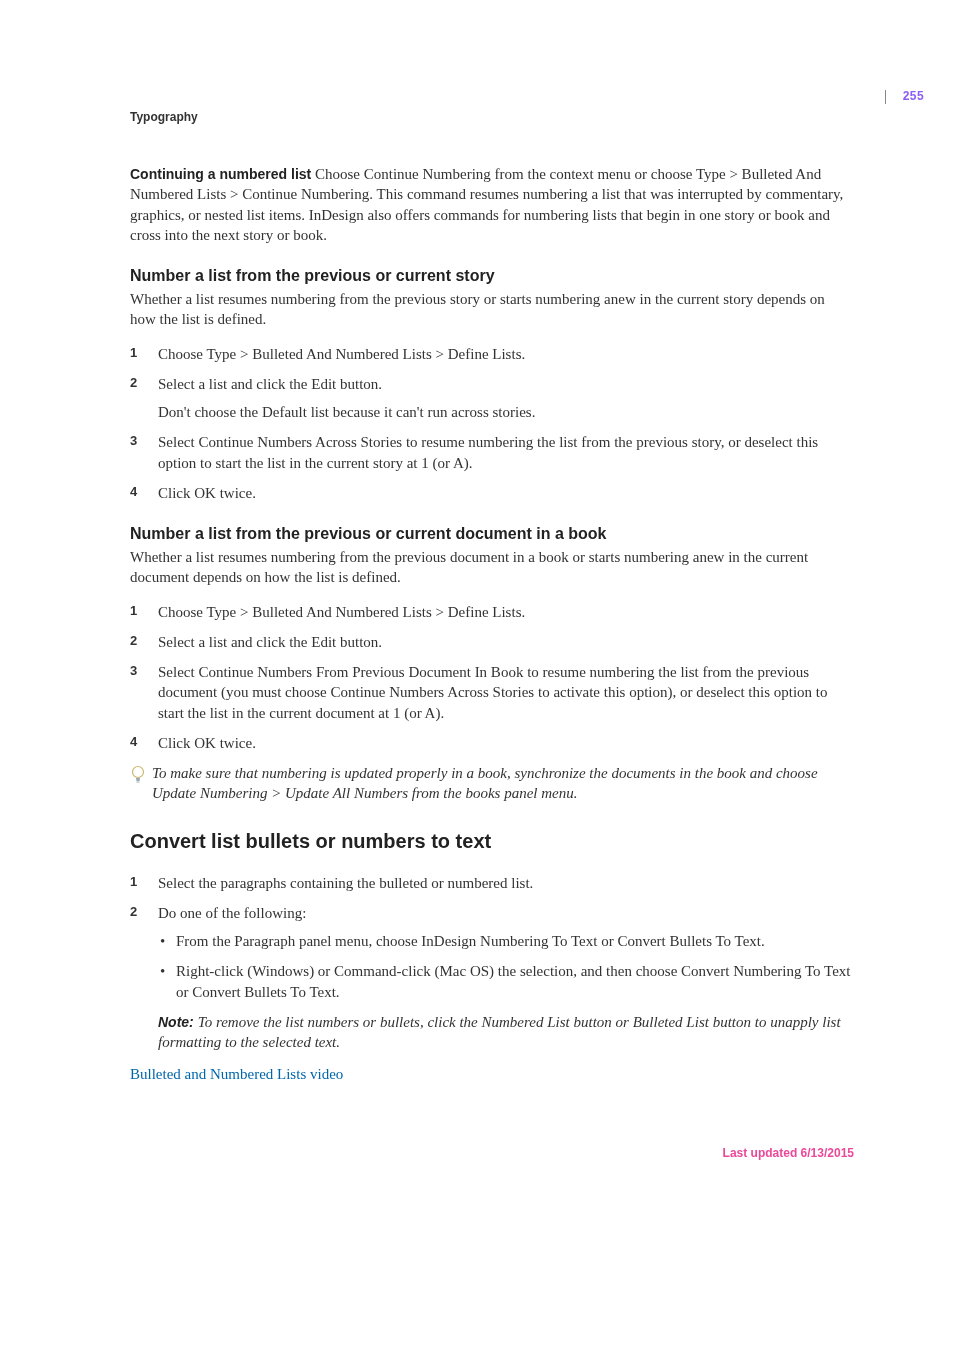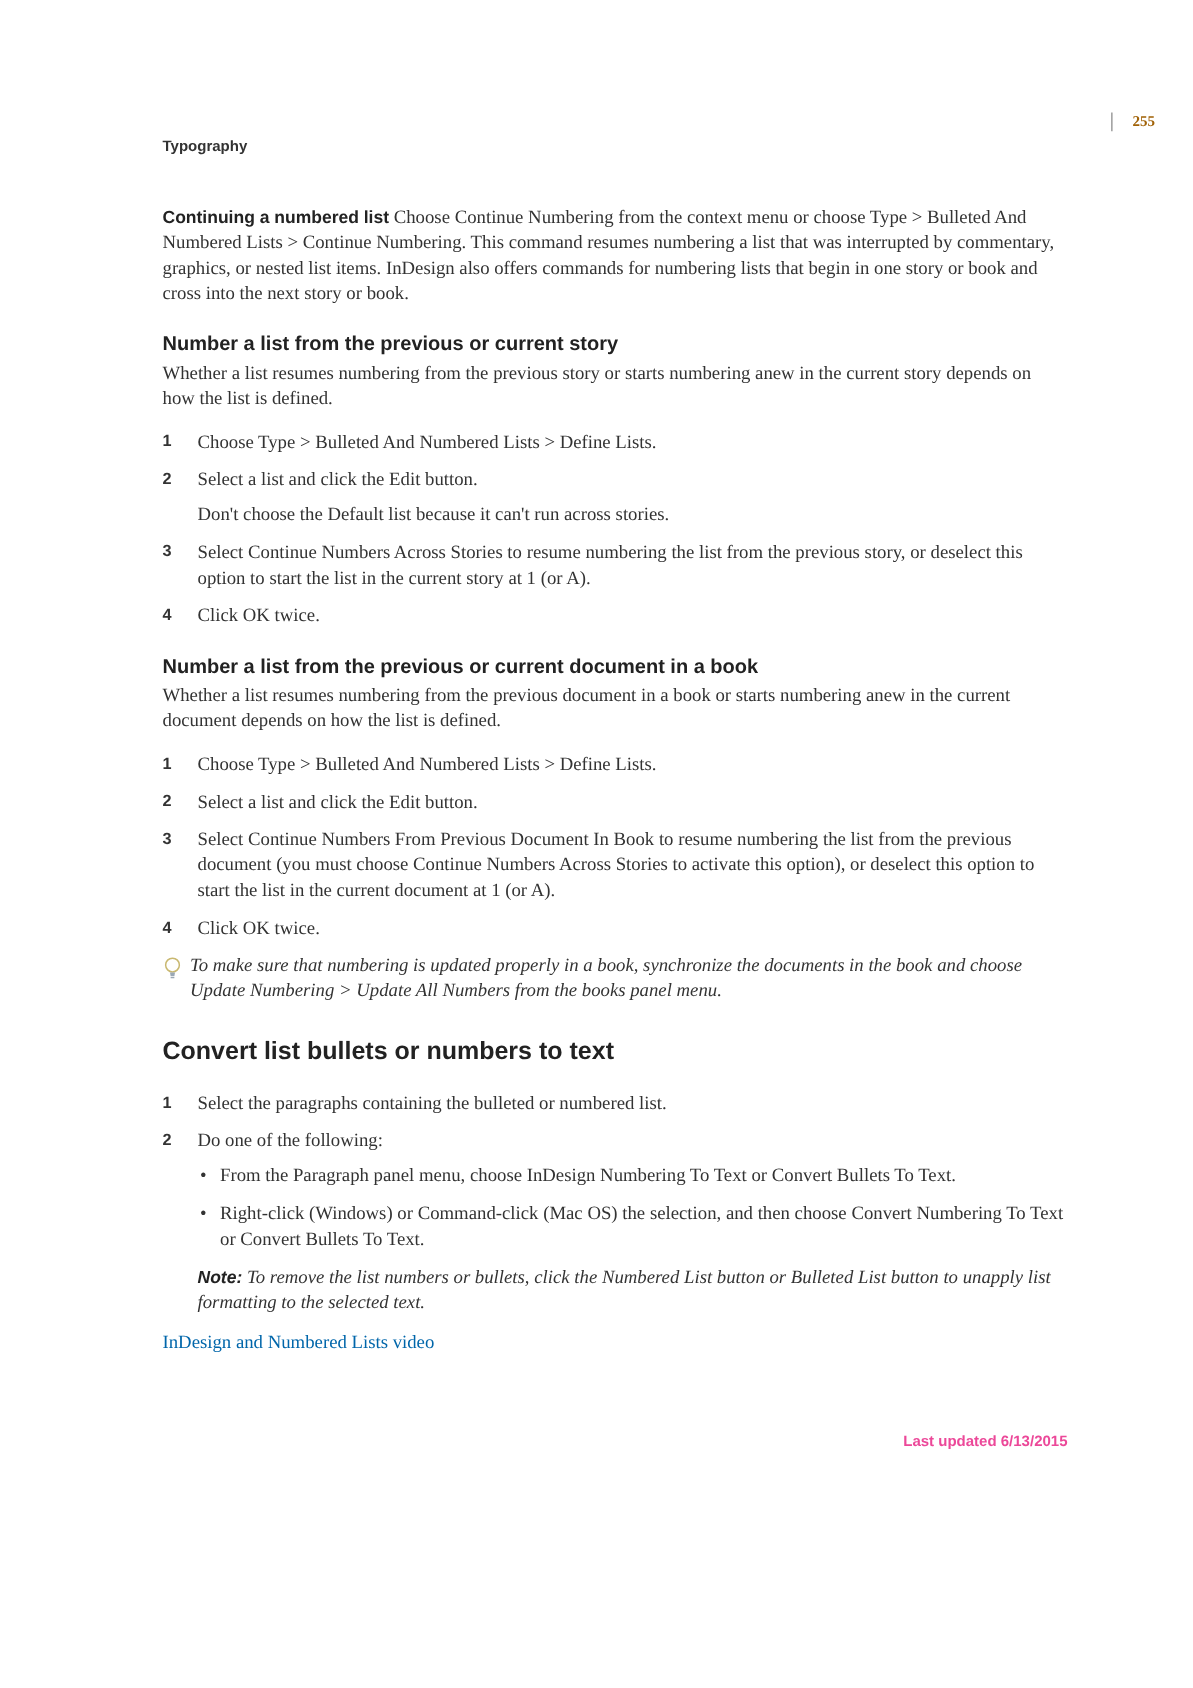--- a/index.html
+++ b/index.html
@@ -13,24 +13,24 @@
   .page {
     padding: 110px 100px 60px 130px;
     position: relative;
   }
   .page-num {
     position: absolute;
     top: 90px;
     right: 30px;
     border-left: 1px solid #888;
     padding-left: 16px;
-    font-family: Liberation Serif, serif;
+    font-family: Liberation Mono, monospace;
     font-weight: bold;
     font-size: 12px;
-    color: #a16207;
+    color: #8b5cf6;
   }
   .section-title {
     font-family: "Myriad Pro", Arial, sans-serif;
     font-weight: bold;
     font-size: 12px;
     color: #333;
     margin-bottom: 40px;
   }
   .body-text {
     font-size: 15px;
@@ -234,16 +234,16 @@
       <ul class="ul">
         <li>From the Paragraph panel menu, choose InDesign Numbering To Text or Convert Bullets To Text.</li>
         <li>Right-click (Windows) or Command-click (Mac OS) the selection, and then choose Convert Numbering To Text or Convert Bullets To Text.</li>
       </ul>
       <div class="note">
         <span class="note-label">Note: </span><span>To remove the list numbers or bullets, click the Numbered List button or Bulleted List button to unapply list formatting to the selected text.</span>
       </div>
     </li>
   </ol>
 
-  <a class="link">InDesign and Numbered Lists video</a>
+  <a class="link">Bulleted and Numbered Lists video</a>
 
   <div class="footer">Last updated 6/13/2015</div>
 </div>
 
 </body></html>

